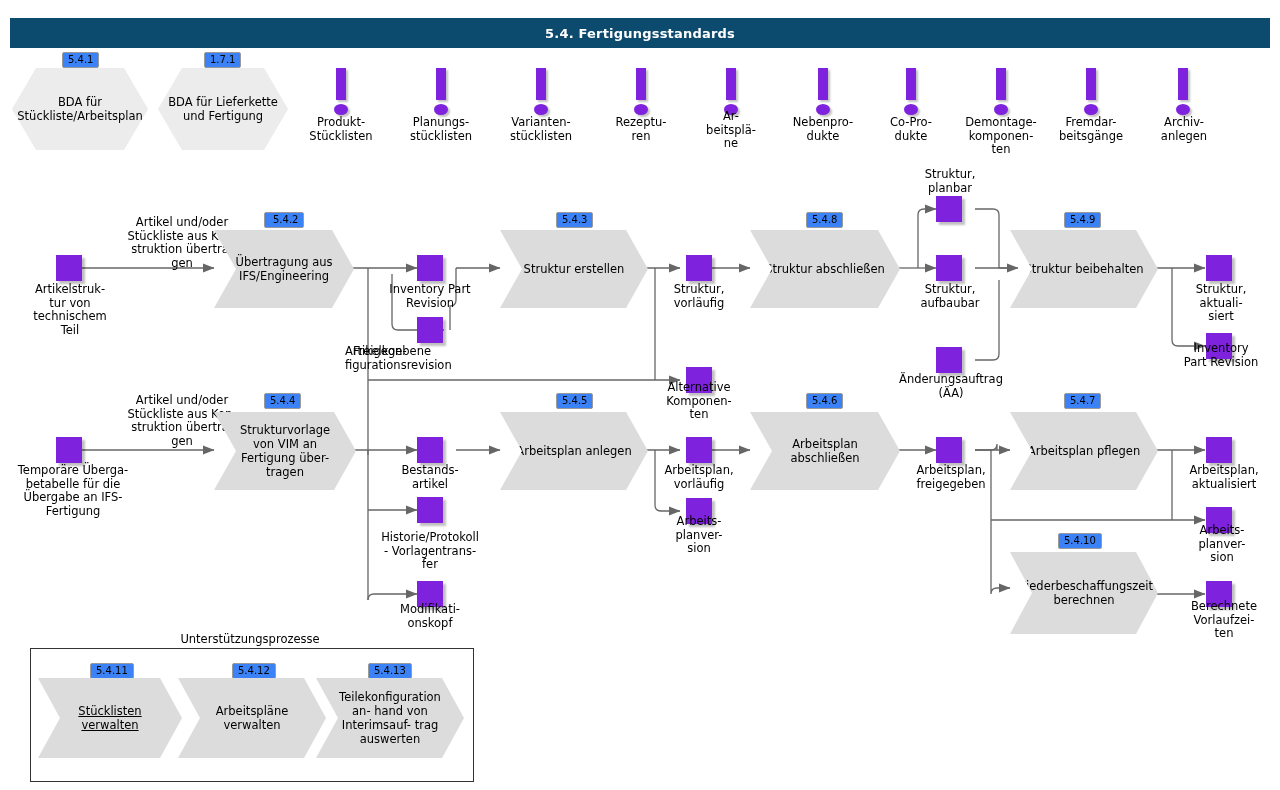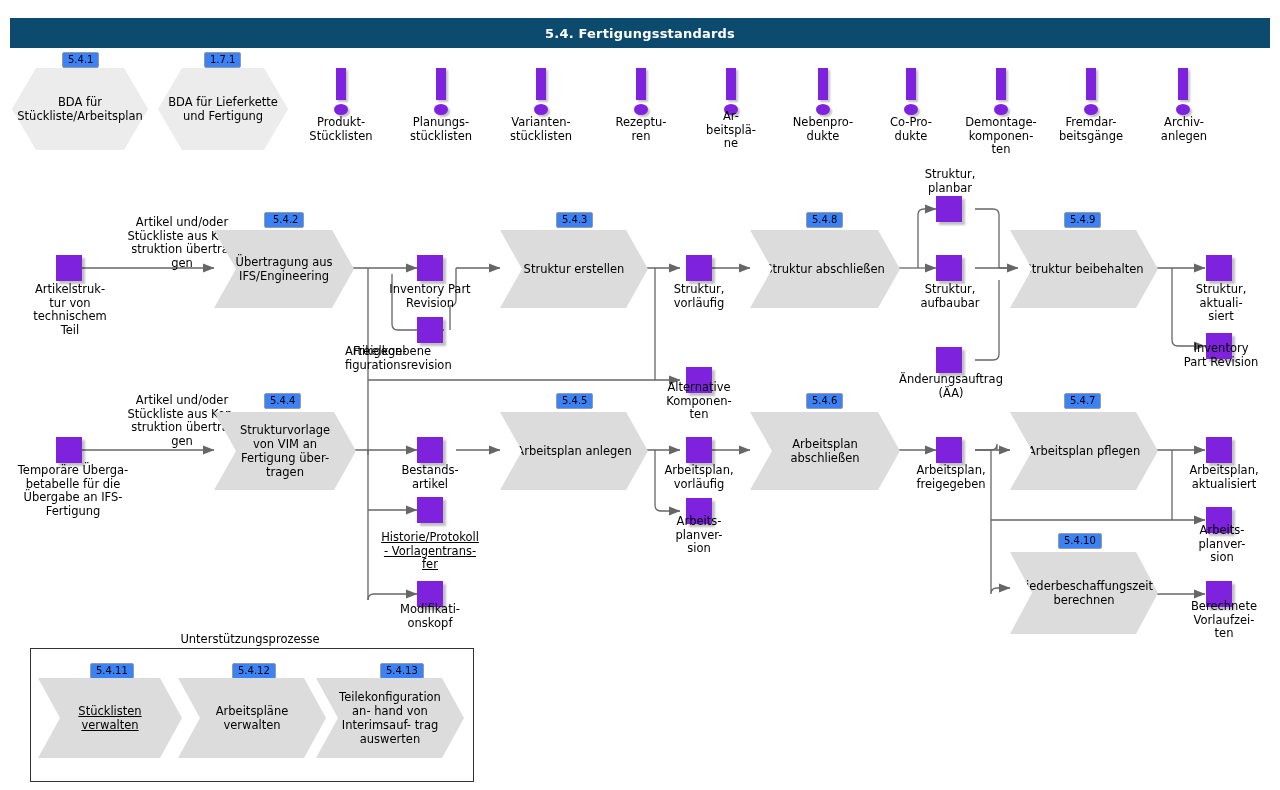--- a/index.html
+++ b/index.html
@@ -281,21 +281,21 @@
   <div class="idtag" style="left:264px;top:393px;">5.4.4</div>
   <div class="proc" style="left:214px;top:412px;width:142px;height:78px;">Strukturvorlage von
 VIM an Fertigung über-
 tragen</div>
 
   <div class="sq" style="left:417px;top:437px;"></div>
   <div class="cap" style="left:382px;top:464px;width:96px;">Bestands-
 artikel</div>
 
   <div class="sq" style="left:417px;top:497px;"></div>
-  <div class="cap" style="left:368px;top:531px;width:124px;text-decoration:underline;">Historie/Protokoll
+  <div class="cap" style="left:368px;top:531px;width:124px;">Historie/Protokoll
 - Vorlagentrans-
 fer</div>
 
   <div class="sq" style="left:417px;top:581px;"></div>
   <div class="cap" style="left:382px;top:603px;width:96px;">Modifikati-
 onskopf</div>
 
   <div class="idtag" style="left:556px;top:393px;">5.4.5</div>
   <div class="proc" style="left:500px;top:412px;width:148px;height:78px;">Arbeitsplan anlegen</div>
 
@@ -338,18 +338,18 @@
 
   <div class="frame-title" style="left:130px;top:632px;width:240px;">Unterstützungsprozesse</div>
   <div class="frame" style="left:30px;top:648px;width:442px;height:132px;"></div>
 
   <div class="idtag" style="left:90px;top:663px;">5.4.11</div>
   <div class="proc" style="left:38px;top:678px;width:144px;height:80px;text-decoration:underline;">Stücklisten verwalten</div>
 
   <div class="idtag" style="left:232px;top:663px;">5.4.12</div>
   <div class="proc" style="left:178px;top:678px;width:148px;height:80px;">Arbeitspläne verwalten</div>
 
-  <div class="idtag" style="left:368px;top:663px;margin-left:12px;">5.4.13</div>
+  <div class="idtag" style="left:368px;top:663px;">5.4.13</div>
   <div class="proc" style="left:316px;top:678px;width:148px;height:80px;">Teilekonfiguration an-
 hand von Interimsauf-
 trag auswerten</div>
 
 </div>
 
 </body></html>

